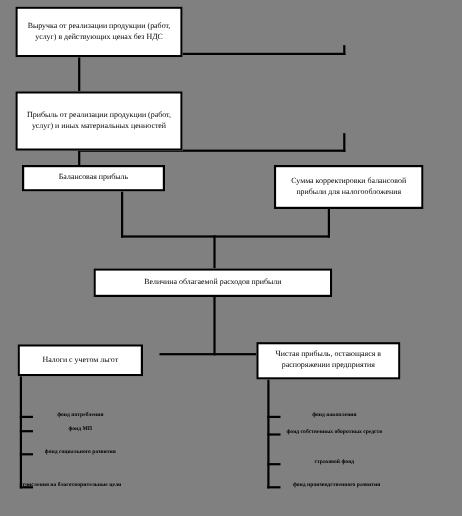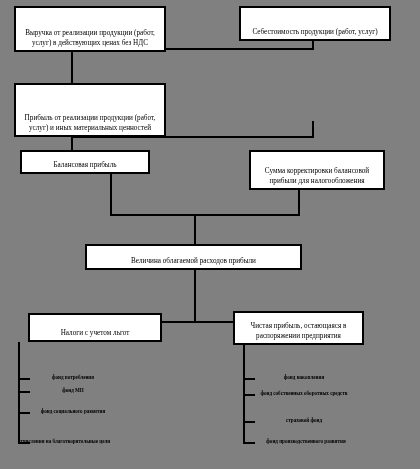--- a/index.html
+++ b/index.html
@@ -18,21 +18,21 @@
     width: 420px;
     height: 469px;
     background: #808080;
   }
   .box {
     position: absolute;
     background: #ffffff;
     border: 2px solid #000000;
     box-sizing: border-box;
     display: flex;
-    align-items: flex-end;
+    align-items: center;
     justify-content: center;
     text-align: center;
     color: #000000;
     font-size: 7.2px;
     line-height: 1.38;
     padding: 1px 2px;
     z-index: 3;
   }
   .box span {
     display: block;
@@ -70,23 +70,20 @@
 </style>
 </head>
 <body>
 
 <div id="diagram">
 
   <div class="box" style="left:14px; top:6px; width:152px; height:46px;">
     <span>Выручка от реализации продукции (работ, услуг) в действующих ценах без НДС</span>
   </div>
 
-  <div class="box" style="left:239px; top:6px; width:152px; height:35px;">
-    <span>Себестоимость продукции (работ, услуг)</span>
-  </div>
 
   <div class="line vline" style="left:71px; top:52px; height:31px;"></div>
 
   <div class="line vline" style="left:312px; top:41px; height:9px;"></div>
 
   <div class="line hline" style="left:71px; top:48px; width:243px;"></div>
 
   <div class="box" style="left:14px; top:83px; width:152px; height:54px;">
     <span>Прибыль от реализации продукции (работ, услуг) и иных материальных ценностей</span>
   </div>
@@ -115,21 +112,21 @@
   <div class="line vline" style="left:194px; top:214px; height:30px;"></div>
 
   <div class="box" style="left:85px; top:244px; width:217px; height:26px;">
     <span>Величина облагаемой расходов прибыли</span>
   </div>
 
   <div class="line vline" style="left:194px; top:270px; height:53px;"></div>
 
   <div class="line hline" style="left:145px; top:321px; width:90px;"></div>
 
-  <div class="box" style="left:28px; top:313px; width:134px; height:29px;font-family:Liberation Serif, serif;">
+  <div class="box" style="left:16px; top:313px; width:114px; height:29px;font-family:Liberation Serif, serif;">
     <span>Налоги с учетом льгот</span>
   </div>
 
   <div class="box" style="left:233px; top:311px; width:131px; height:34px;">
     <span>Чистая прибыль, остающаяся в распоряжении предприятия</span>
   </div>
 
   <div class="trunk" style="left:18px; top:342px; height:102px;"></div>
 
   <div class="tick" style="left:18px; top:378px; width:12px;"></div>

